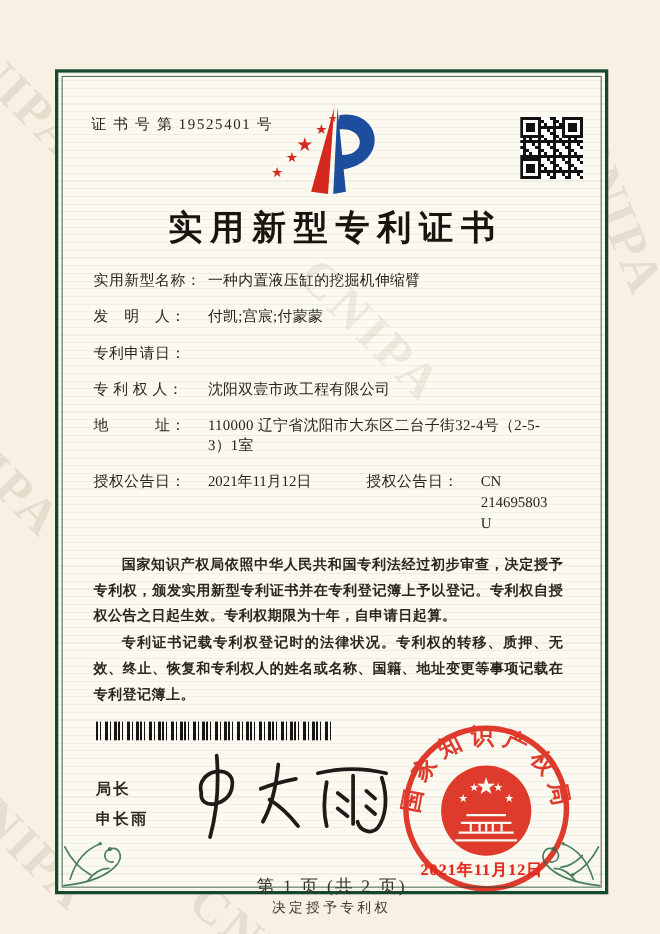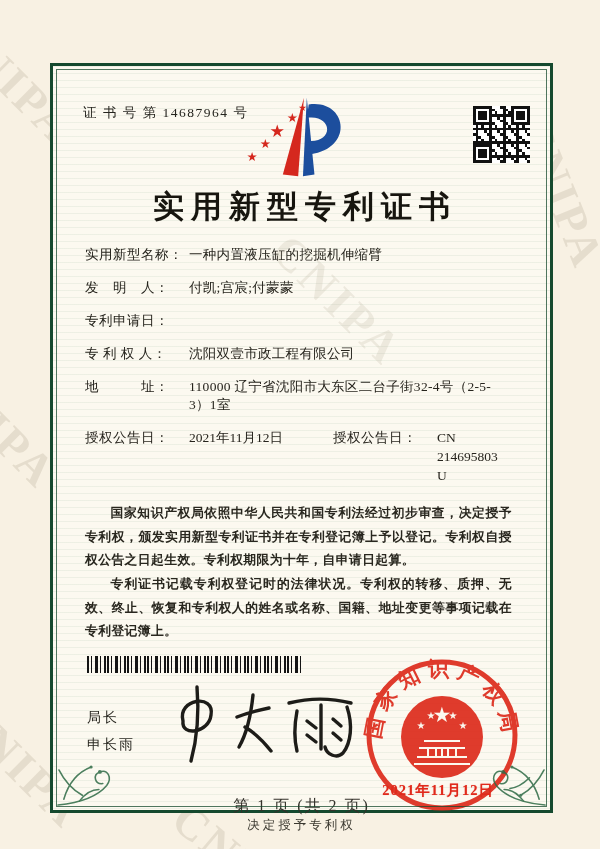--- a/index.html
+++ b/index.html
@@ -94,21 +94,21 @@
       #141414 8px 11px, rgba(0,0,0,0) 11px 13px,
       #141414 13px 14px, rgba(0,0,0,0) 14px 17px,
       #141414 17px 19px, rgba(0,0,0,0) 19px 20px);
   }
 
   
   .footer{position:relative;height:158px;margin-top:2px;}
   .dir-title,.dir-name{
     position:absolute;left:34px;
     font-family:"Liberation Sans","DejaVu Sans",sans-serif;
-    font-weight:400;font-size:14px;color:#2a2922;letter-spacing:2px;
+    font-weight:700;font-size:14px;color:#2a2922;letter-spacing:2px;
   }
   .dir-title{top:34px;}
   .dir-name{top:61px;}
   .sig{position:absolute;left:96px;top:6px;width:238px;height:88px;}
   .seal{position:absolute;right:28px;top:-20px;width:160px;height:160px;}
   .seal-date{
     position:absolute;right:56px;top:106px;
     font-weight:700;font-size:14.5px;color:#e02a1c;letter-spacing:1px;
     text-shadow:0 0 1px rgba(224,42,28,.4);
   }
@@ -159,21 +159,21 @@
         <path d="M77,42 C71,54 64,62 53,68"></path>
         <path d="M56,74 C50,66 44,62 36,62"></path>
       </g>
       <g fill="#2e6a45">
         <circle cx="35" cy="44" r="2"></circle>
           <circle cx="44" cy="39" r="1.6"></circle>
       </g>
     </svg>
 
     <div class="header">
-      <div class="cert-no">证 书 号 第 14687964 号</div>
+      <div class="cert-no">证 书 号 第 19525401 号</div>
 
       <svg class="logo" viewBox="0 0 120 96">
         <g fill="#d5281e" font-family="DejaVu Sans, sans-serif">
           <text x="2" y="72" font-size="13">★</text>
           <text x="16" y="58" font-size="13">★</text>
           <text x="26" y="47" font-size="18">★</text>
           <text x="44" y="31" font-size="13">★</text>
           <text x="56" y="20" font-size="10">★</text>
         </g>
         <polygon points="62,6 56,88 40,86" fill="#d5281e"></polygon>

